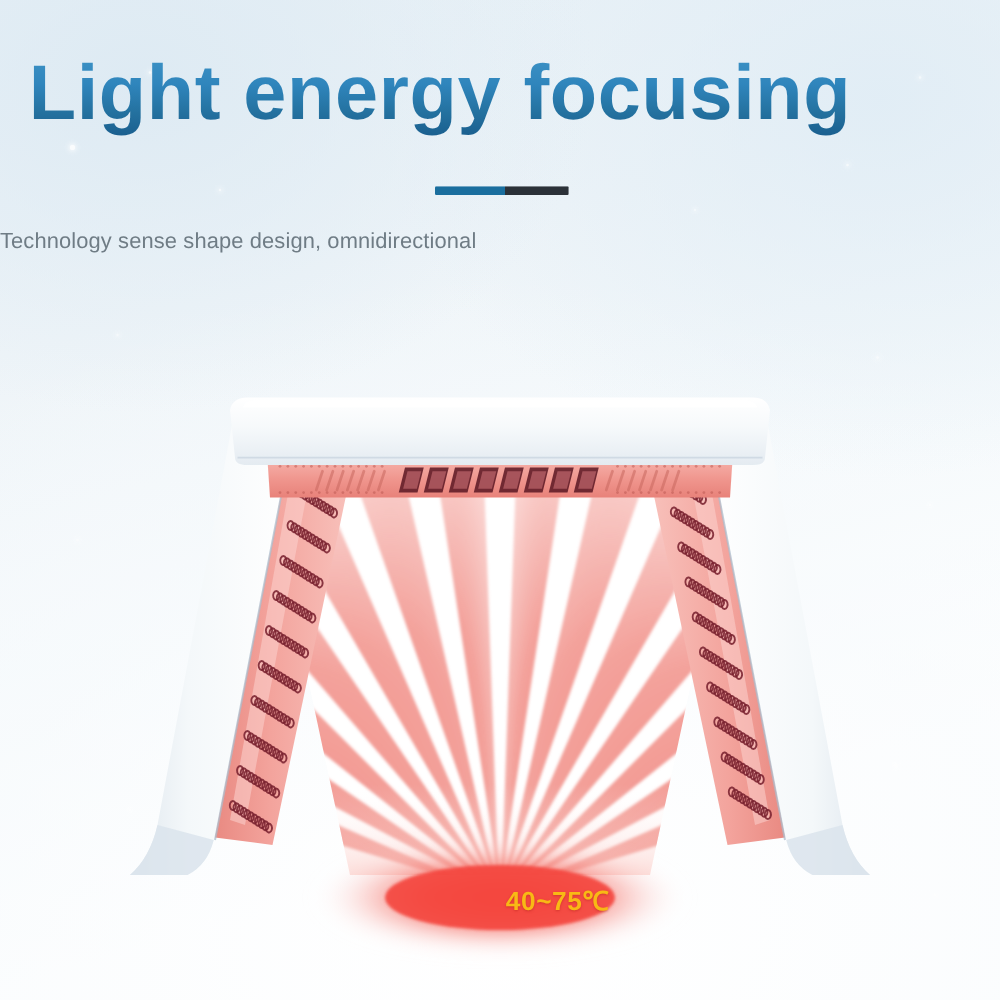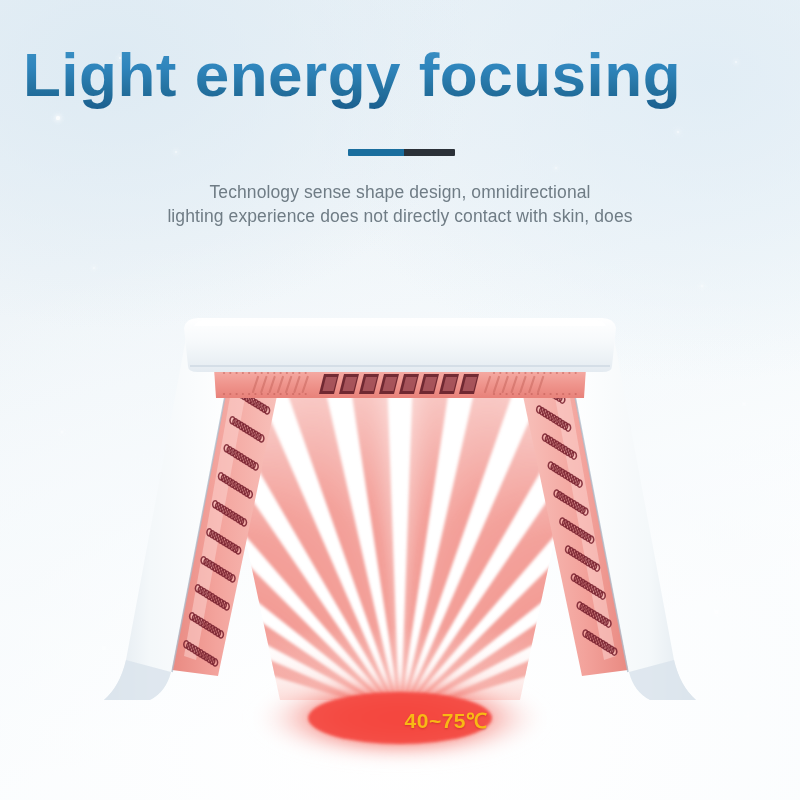--- a/index.html
+++ b/index.html
@@ -59,21 +59,20 @@
     overflow: hidden;
   }
   .divider .seg-a { width: 52%; background: #1a6e9e; }
   .divider .seg-b { width: 48%; background: #2b3138; }
 
   .subtitle {
     position: absolute;
     top: 181px;
     left: 0;
     width: 800px;
-    text-align: center;
     font-size: 17.5px;
     line-height: 23.5px;
     color: #6f7c85;
     letter-spacing: 0.1px;
   }
   .subtitle div { white-space: nowrap; }
 
   
   .device { position:absolute; left:0; top:0; width:800px; height:800px; }
   .device svg { position:absolute; left:0; top:0; }
@@ -593,17 +592,16 @@
 
   <div class="title">Light energy focusing</div>
 
   <div class="divider">
     <div class="seg-a"></div>
     <div class="seg-b"></div>
   </div>
 
   <div class="subtitle">
     <div>Technology sense shape design, omnidirectional</div>
-    <div>lighting experience does not directly contact with skin, does</div>
   </div>
 
   <div class="temp-label">40~75℃</div>
 </div>
 
 </body></html>

